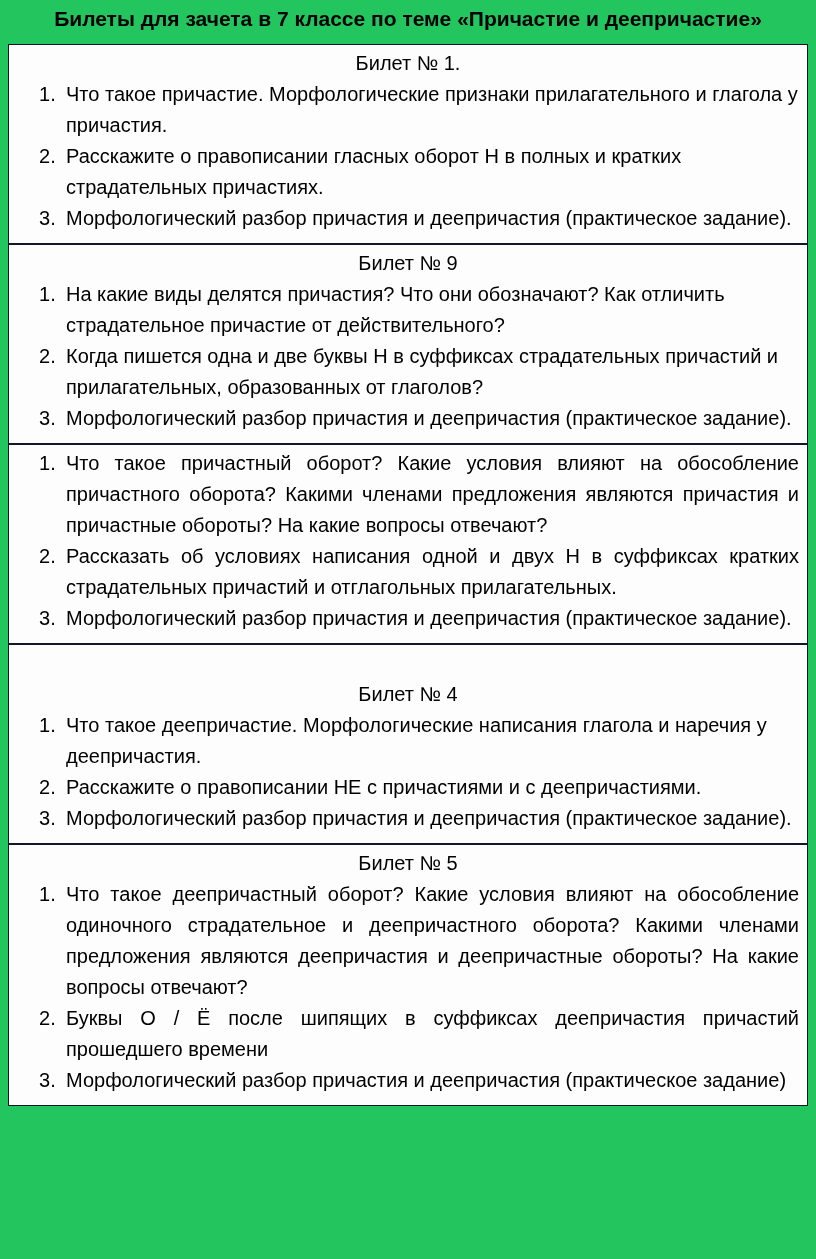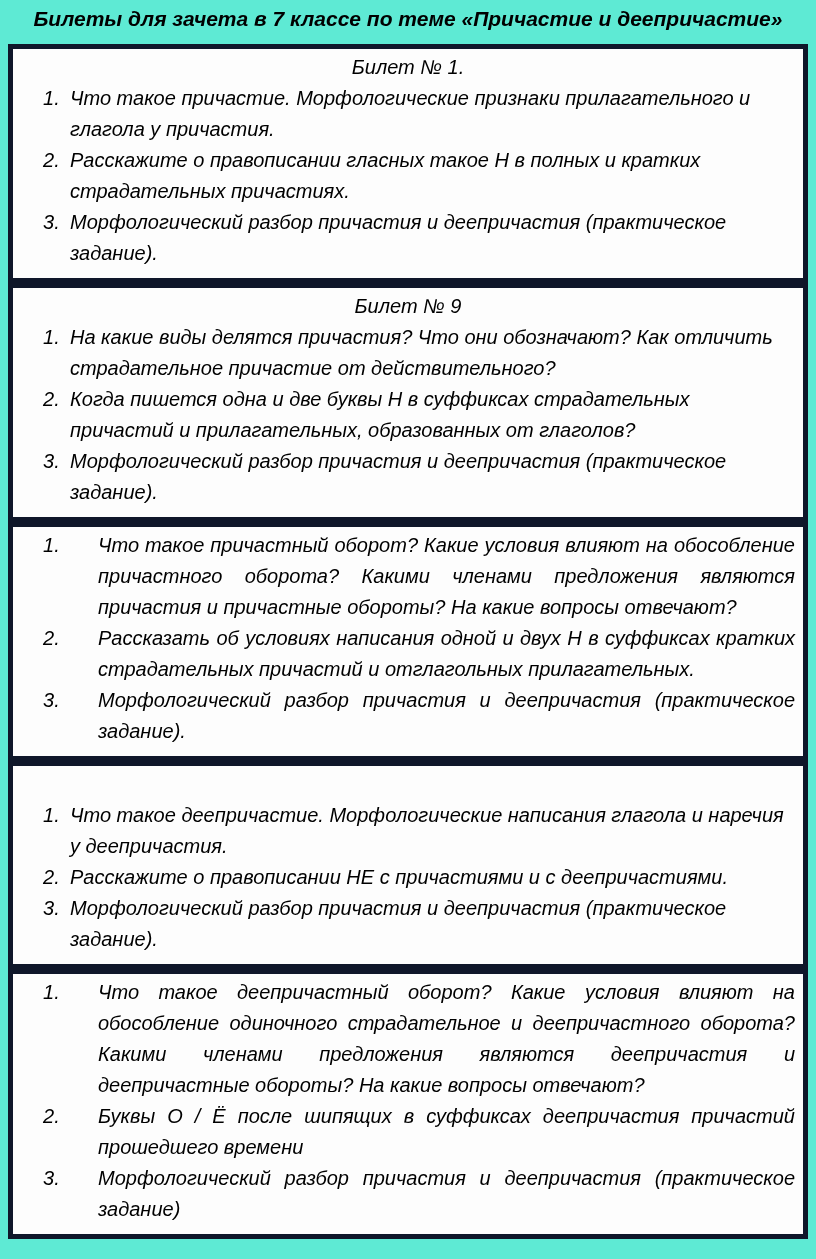--- a/index.html
+++ b/index.html
@@ -5,38 +5,37 @@
   html, body {
     margin: 0;
     padding: 0;
     background: #ffffff;
     color: #000000;
     font-family: "Liberation Sans", "DejaVu Sans", sans-serif;
   }
   .page {
     width: 816px;
     min-height: 1259px;
-    background: #5eead4;
+    background: #22c55e;
     box-sizing: border-box;
-    font-style: italic;
   }
   .doc-title {
     font-size: 21px;
     font-weight: bold;
     text-align: center;
     margin: 0 10px;
     padding-top: 7px;
     line-height: 24px;
     letter-spacing: 0;
   }
   .tickets-table {
     margin: 13px 8px 0 8px;
   }
   .ticket {
-    border: 5px solid #0f172a;
+    border: 1px solid #0f172a;
     background: #fdfdfd;
     padding: 3px 0 9px 0;
     font-size: 20px;
     line-height: 31px;
     box-sizing: border-box;
   }
   .ticket-heading {
     text-align: center;
     line-height: 31px;
   }
@@ -54,21 +53,20 @@
     content: counter(item) ".";
     flex: 0 0 27px;
     margin-left: 30px;
   }
   ol.items .txt {
     flex: 1;
     padding-right: 8px;
   }
   .ticket.justify .txt {
     text-align: justify;
-    margin-left: 28px;
   }
   .spacer-line {
     height: 31px;
   }
 </style>
 </head>
 <body>
 
 <div class="page">
 
@@ -76,21 +74,21 @@
 
   <div class="tickets-table">
 
     <section class="ticket">
       <div class="ticket-heading">Билет № 1.</div>
       <ol class="items">
         <li>
             <div class="txt">Что такое причастие. Морфологические признаки прилагательного и глагола у причастия.</div>
           </li>
         <li>
-            <div class="txt">Расскажите о правописании гласных такое Н в полных и кратких страдательных причастиях.</div>
+            <div class="txt">Расскажите о правописании гласных оборот Н в полных и кратких страдательных причастиях.</div>
           </li>
         <li>
             <div class="txt">Морфологический разбор причастия и деепричастия (практическое задание).</div>
           </li>
       </ol>
     </section>
 
     <section class="ticket">
       <div class="ticket-heading">Билет № 9</div>
       <ol class="items">
@@ -115,34 +113,36 @@
             <div class="txt">Рассказать об условиях написания одной и двух Н в суффиксах кратких страдательных причастий и отглагольных прилагательных.</div>
           </li>
         <li>
             <div class="txt">Морфологический разбор причастия и деепричастия (практическое задание).</div>
           </li>
       </ol>
     </section>
 
     <section class="ticket">
       <div class="spacer-line"></div>
+      <div class="ticket-heading">Билет № 4</div>
       <ol class="items">
         <li>
             <div class="txt">Что такое деепричастие. Морфологические написания глагола и наречия у деепричастия.</div>
           </li>
         <li>
             <div class="txt">Расскажите о правописании НЕ с причастиями и с деепричастиями.</div>
           </li>
         <li>
             <div class="txt">Морфологический разбор причастия и деепричастия (практическое задание).</div>
           </li>
       </ol>
     </section>
 
     <section class="ticket justify">
+      <div class="ticket-heading">Билет № 5</div>
       <ol class="items">
         <li>
             <div class="txt">Что такое деепричастный оборот? Какие условия влияют на обособление одиночного страдательное и деепричастного оборота? Какими членами предложения являются деепричастия и деепричастные обороты? На какие вопросы отвечают?</div>
           </li>
         <li>
             <div class="txt">Буквы О / Ё после шипящих в суффиксах деепричастия причастий прошедшего времени</div>
           </li>
         <li>
             <div class="txt">Морфологический разбор причастия и деепричастия (практическое задание)</div>
           </li>

